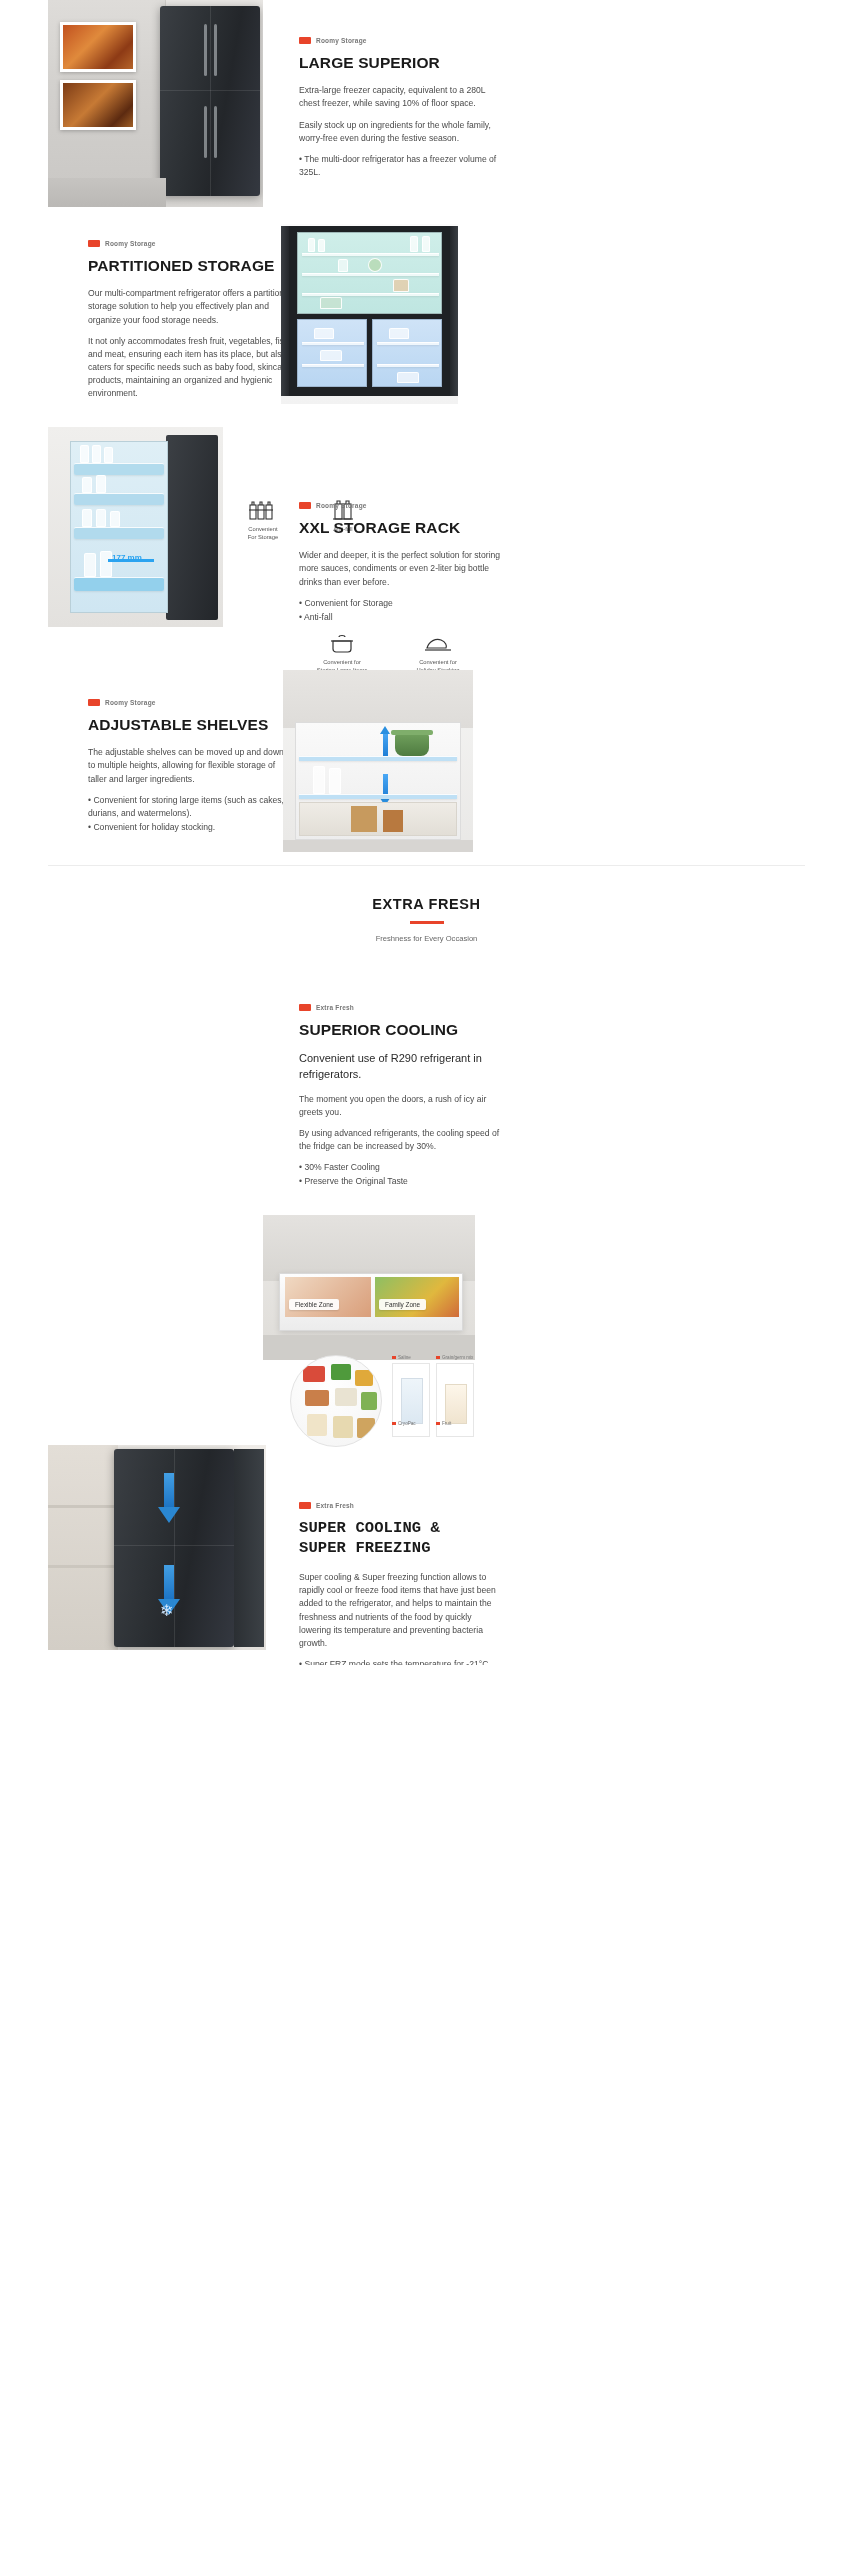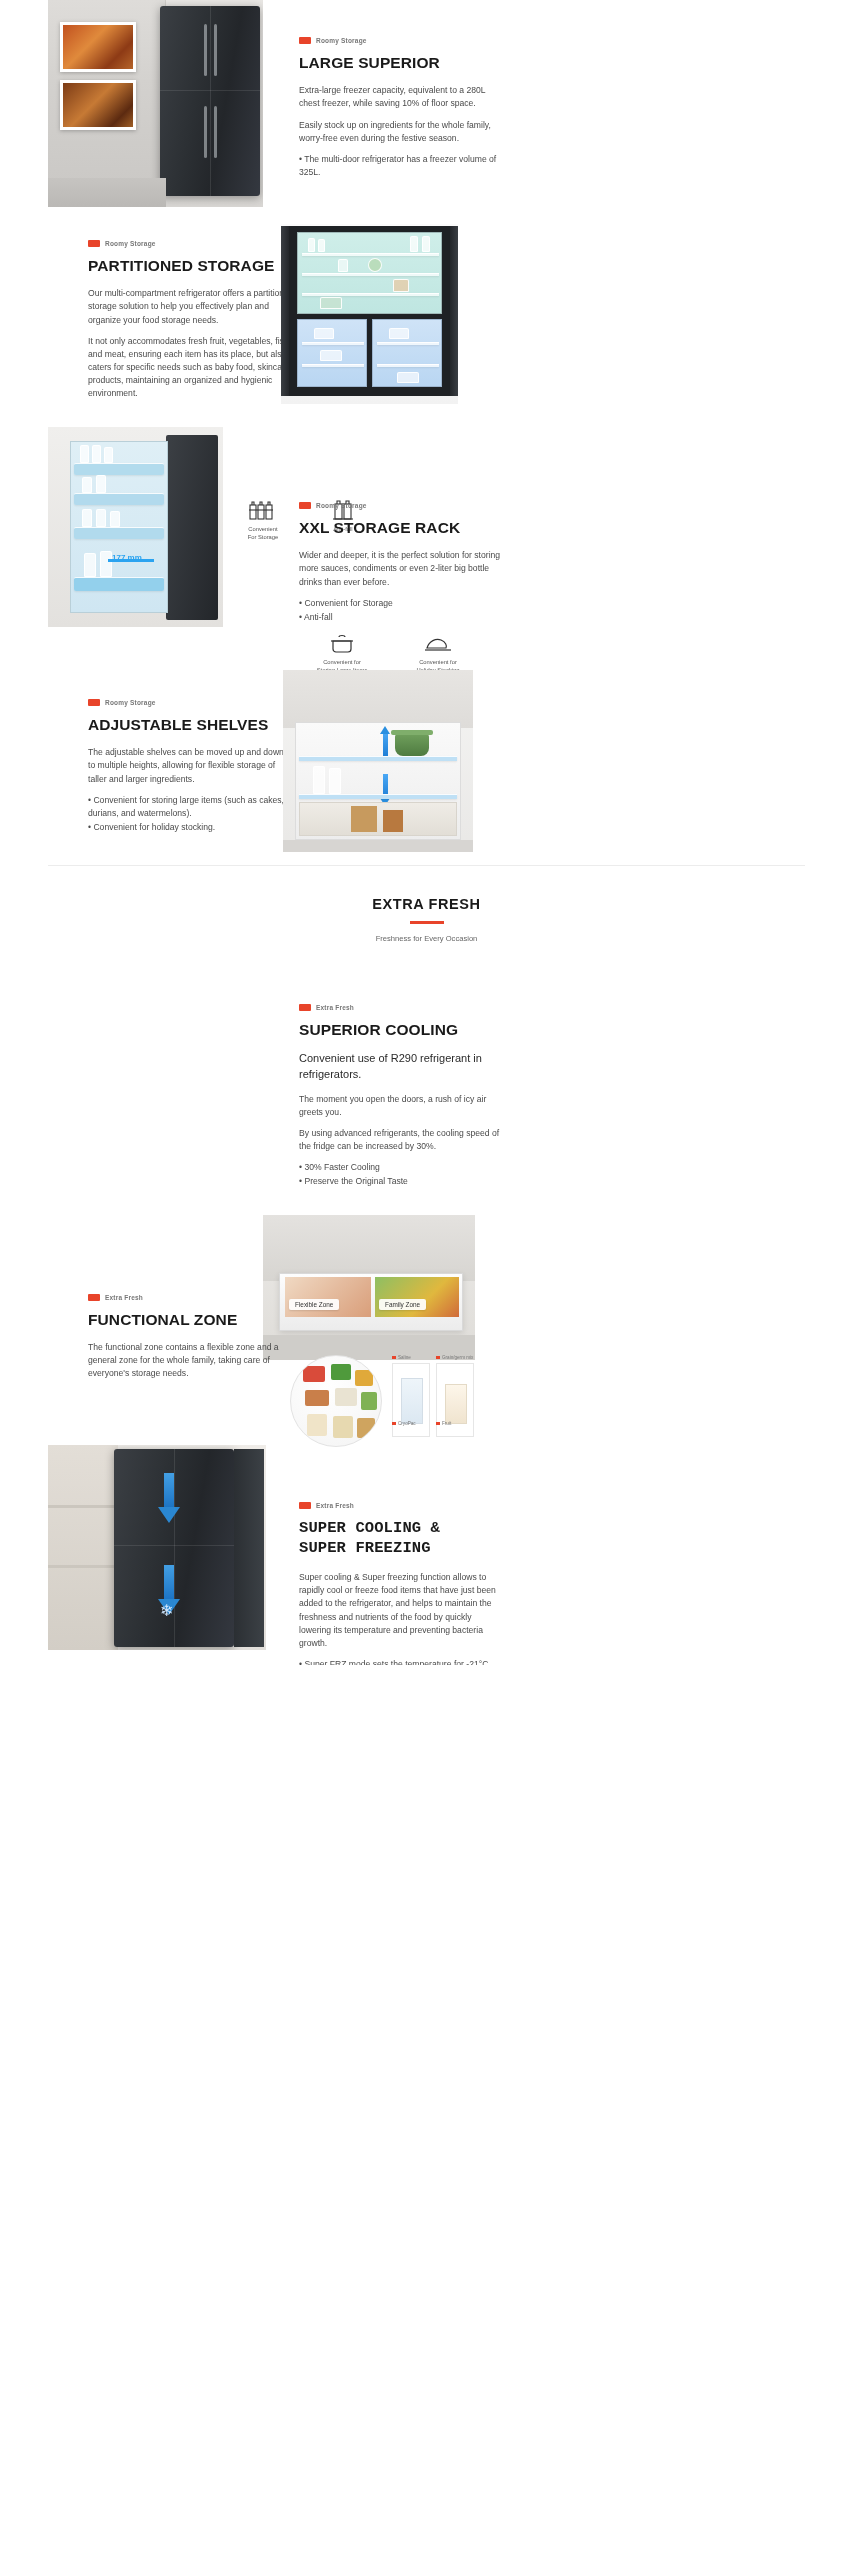--- a/index.html
+++ b/index.html
@@ -401,28 +401,20 @@
       <div style="position:absolute;left:0;top:0;width:212px;height:66px;background:linear-gradient(180deg,#e4e2df,#d7d5d1);"></div>
 
       <div style="position:absolute;left:16px;top:58px;width:184px;height:58px;background:linear-gradient(180deg,#fdfdfd,#ececec);border:1px solid #d9d9d9;box-shadow:0 2px 6px rgba(0,0,0,.12);"></div>
       <div style="position:absolute;left:22px;top:62px;width:86px;height:40px;background:linear-gradient(135deg,#f0d9c3,#d99e7a);"></div>
       <div style="position:absolute;left:112px;top:62px;width:84px;height:40px;background:linear-gradient(135deg,#8dbf63,#e0b83e 60%,#d06a3a);"></div>
       <div class="zonelabel" style="left:26px;top:84px;">Flexible Zone</div>
       <div class="zonelabel" style="left:116px;top:84px;">Family Zone</div>
       <div style="position:absolute;left:0;top:120px;width:212px;height:25px;background:#cfcdc9;"></div>
     </div>
 
-    <div style="position:absolute;left:88px;top:72px;width:205px;">
-      <div class="tag">
-        <span class="sq"></span>
-        <span class="txt">Extra Fresh</span>
-      </div>
-      <h2 class="h">FUNCTIONAL ZONE</h2>
-      <p class="sub">The functional zone contains a flexible zone and a general zone for the whole family, taking care of everyone's storage needs.</p>
-    </div>
 
     <div class="circlegrid" style="left:290px;top:140px;">
       <div class="foodchip" style="left:12px;top:10px;width:22px;height:16px;background:#d94b3a;"></div>
       <div class="foodchip" style="left:40px;top:8px;width:20px;height:16px;background:#4f9a3c;"></div>
       <div class="foodchip" style="left:64px;top:14px;width:18px;height:16px;background:#e0a93a;"></div>
       <div class="foodchip" style="left:14px;top:34px;width:24px;height:16px;background:#c97f4a;"></div>
       <div class="foodchip" style="left:44px;top:32px;width:22px;height:18px;background:#e9e3d2;"></div>
       <div class="foodchip" style="left:70px;top:36px;width:16px;height:18px;background:#7fb254;"></div>
       <div class="foodchip" style="left:16px;top:58px;width:20px;height:22px;background:#f0e4c8;"></div>
       <div class="foodchip" style="left:42px;top:60px;width:20px;height:22px;background:#e7d9b0;"></div>

